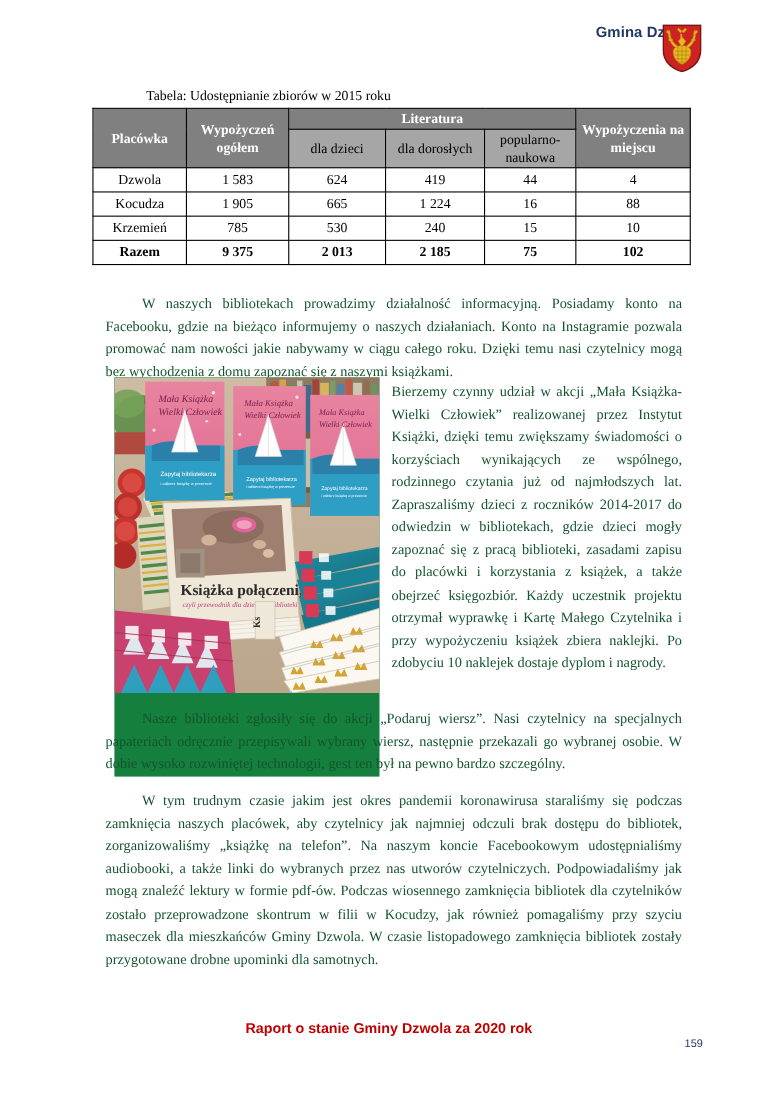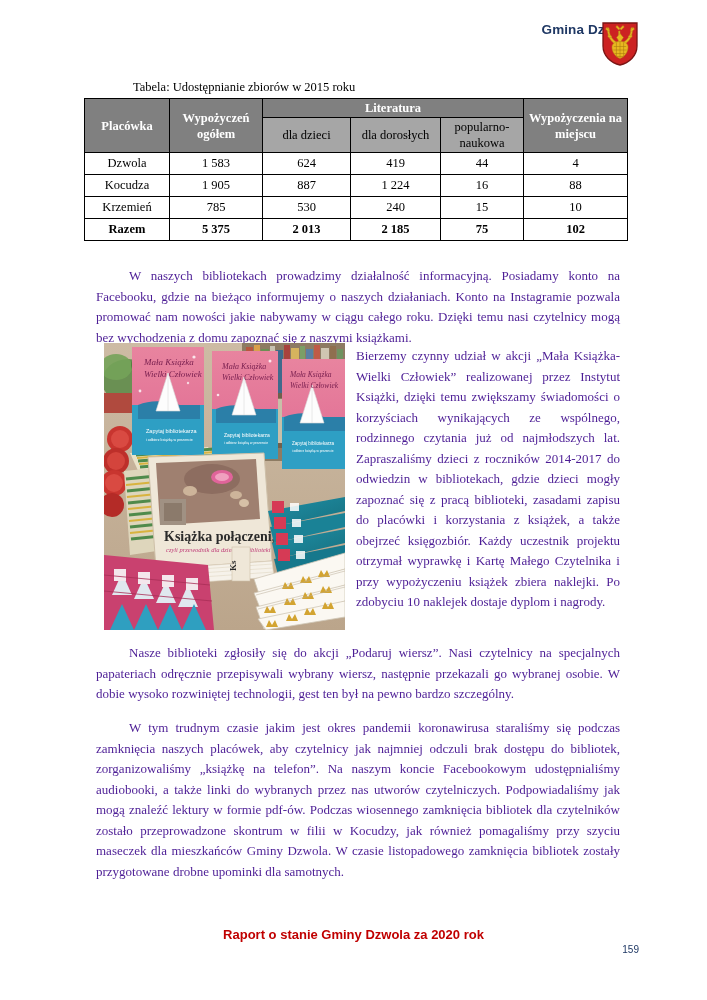--- a/index.html
+++ b/index.html
@@ -93,36 +93,36 @@
   .col-popnauk  { width: 83px; }
   .col-miejscu  { width: 104px; }
 
   
   .para {
     position: absolute;
     font-size: 13px;
     line-height: 20.5px;
     text-align: justify;
     text-justify: inter-word;
-    color: #4c1d95;
+    color: #14532d;
   }
   .para .indent { padding-left: 33px; }
 
   #para-intro   { left: 96px; top: 266px; width: 524px; }
   #para-side    { left: 356px; top: 346px; width: 264px; }
   #para-wiersz  { left: 96px; top: 643px; width: 524px; }
   #para-pandemia{ left: 96px; top: 718px; width: 524px; }
 
   
   .photo {
     position: absolute;
     left: 104px;
     top: 343px;
     width: 241px;
-    height: 287px;
+    height: 363px;
     overflow: hidden;
     background: #15803d;
   }
   .photo svg { display: block; }
 
   
   .footer-note {
     position: absolute;
     left: 0;
     right: 0;
@@ -199,36 +199,36 @@
         <td>Dzwola</td>
         <td>1 583</td>
         <td>624</td>
         <td>419</td>
         <td>44</td>
         <td>4</td>
       </tr>
       <tr>
         <td>Kocudza</td>
         <td>1 905</td>
-        <td>887</td>
+        <td>665</td>
         <td>1 224</td>
         <td>16</td>
         <td>88</td>
       </tr>
       <tr>
         <td>Krzemień</td>
         <td>785</td>
         <td>530</td>
         <td>240</td>
         <td>15</td>
         <td>10</td>
       </tr>
       <tr class="total">
         <td>Razem</td>
-        <td>5 375</td>
+        <td>9 375</td>
         <td>2 013</td>
         <td>2 185</td>
         <td>75</td>
         <td>102</td>
       </tr>
     </tbody>
 </table>
 
 <div class="para" id="para-intro">
   <span class="indent"></span><span>W naszych bibliotekach prowadzimy działalność informacyjną. Posiadamy  konto na Facebooku, gdzie na bieżąco informujemy  o naszych działaniach. Konto na Instagramie pozwala promować nam nowości jakie nabywamy w ciągu całego roku. Dzięki temu nasi czytelnicy mogą bez wychodzenia z domu zapoznać się z naszymi książkami.</span>

